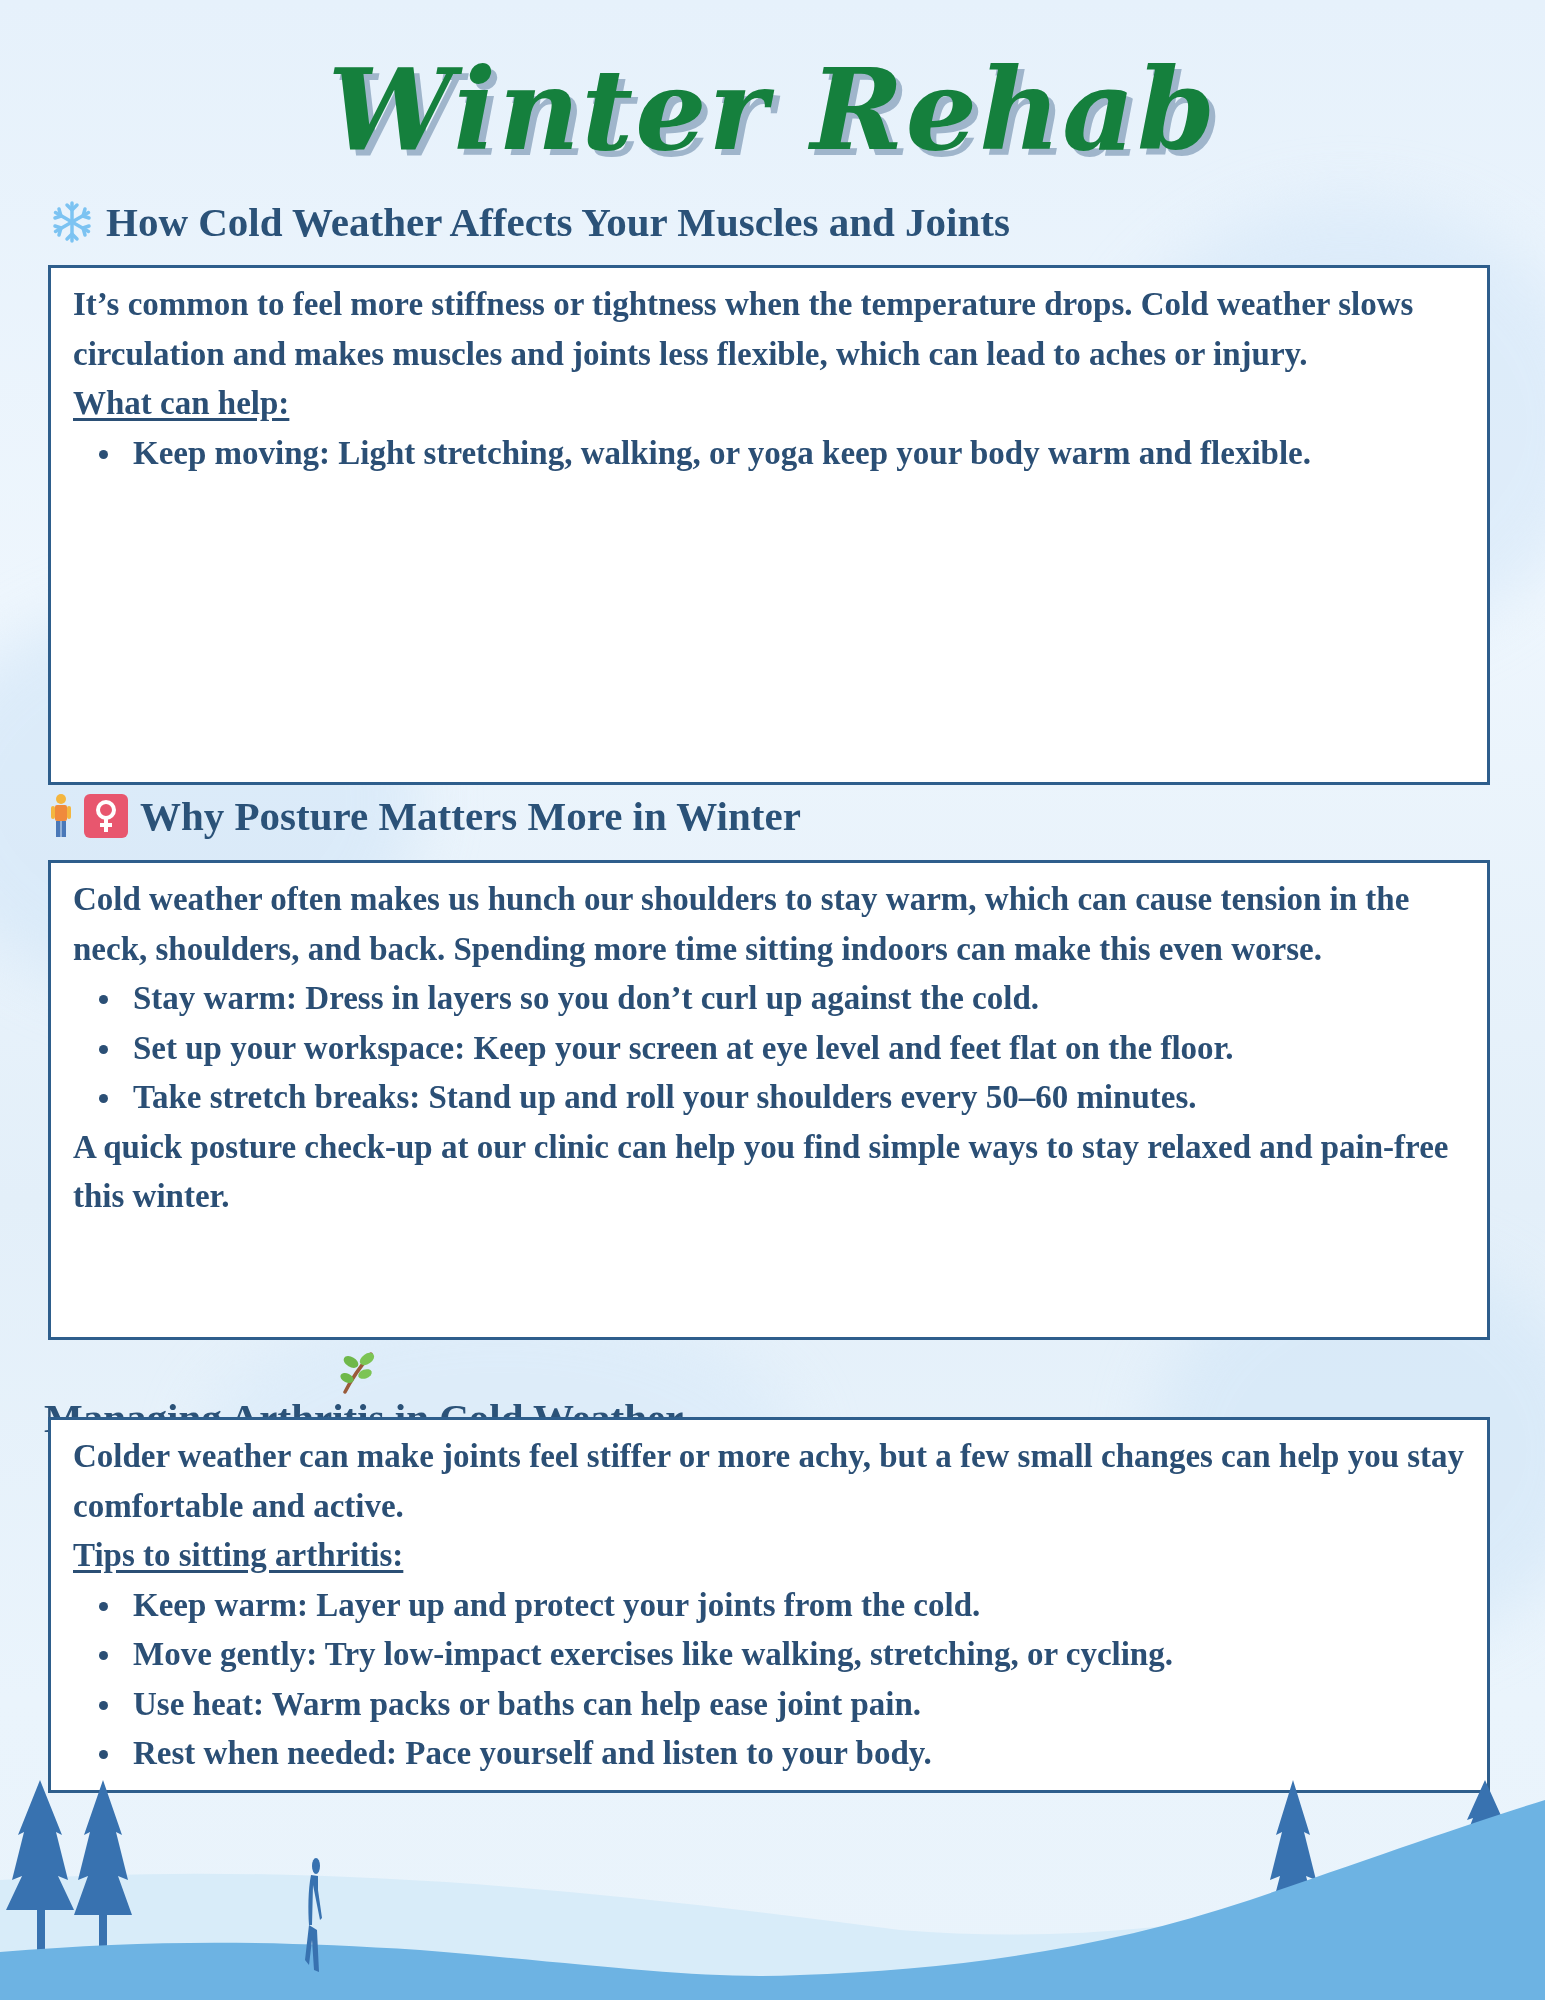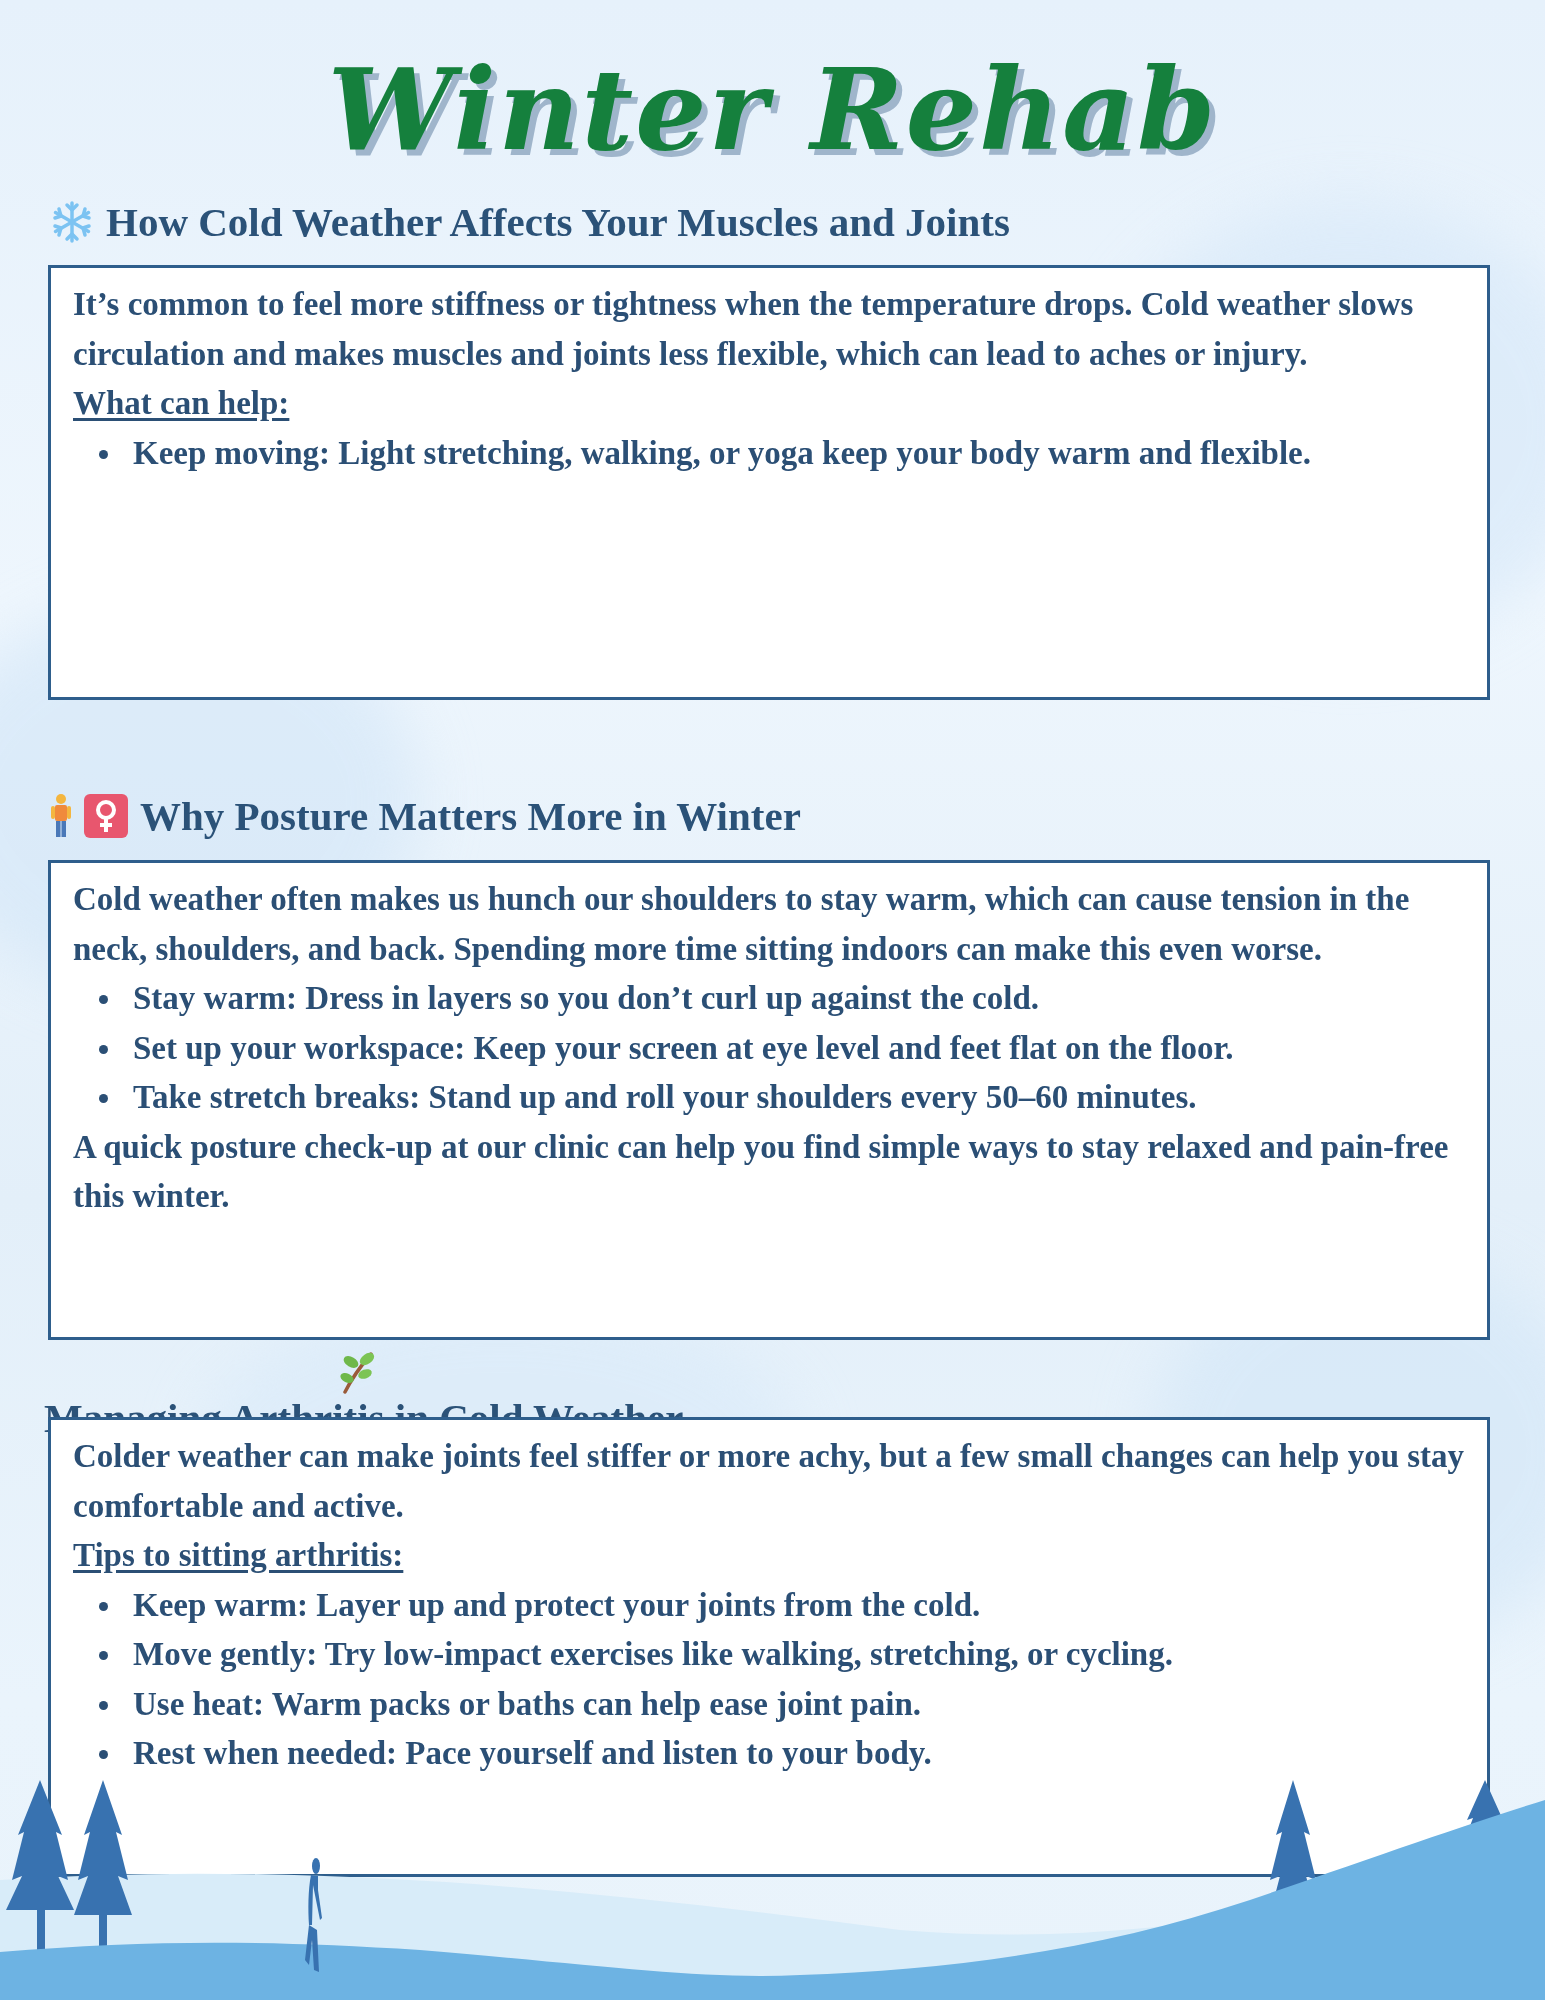--- a/index.html
+++ b/index.html
@@ -58,21 +58,21 @@
         <polyline points="17,39 22,34 27,39"></polyline>
         <polyline points="5,18 11,16 9,9"></polyline>
         <polyline points="39,26 33,28 35,35"></polyline>
         <polyline points="5,26 11,28 9,35"></polyline>
         <polyline points="39,18 33,16 35,9"></polyline>
       </g>
     </svg>
   </span>
   <span>How Cold Weather Affects Your Muscles and Joints</span>
 </div>
-<div class="box" style="top:265px;height:435px;">
+<div class="box" style="top:265px;height:520px;">
   <p>It’s common to feel more stiffness or tightness when the temperature drops. Cold weather slows circulation and makes muscles and joints less flexible, which can lead to aches or injury.</p>
   <p class="sub">What can help:</p>
   <ul>
     <li>Keep moving: Light stretching, walking, or yoga keep your body warm and flexible.</li>
   </ul>
 </div>
 
 <div class="sec-head" style="top:792px;">
   <span class="ico">
     <svg width="22" height="46" viewBox="0 0 22 46">
@@ -109,21 +109,21 @@
     <svg width="42" height="44" viewBox="0 0 42 44">
       <path d="M8 42 C 14 30, 22 18, 34 4" stroke="#9a5b3a" stroke-width="3.5" fill="none" stroke-linecap="round"></path>
       <ellipse cx="30" cy="9" rx="8" ry="5" transform="rotate(-35 30 9)" fill="#7cc454"></ellipse>
       <ellipse cx="14" cy="12" rx="8" ry="5" transform="rotate(30 14 12)" fill="#6fb84a"></ellipse>
       <ellipse cx="28" cy="24" rx="7" ry="4.5" transform="rotate(-20 28 24)" fill="#7cc454"></ellipse>
       <ellipse cx="10" cy="28" rx="7" ry="4.5" transform="rotate(25 10 28)" fill="#6fb84a"></ellipse>
     </svg>
   </span>
   <span>Managing Arthritis in Cold Weather</span>
 </div>
-<div class="box" style="top:1417px;height:460px;">
+<div class="box" style="top:1417px;height:376px;">
   <p>Colder weather can make joints feel stiffer or more achy, but a few small changes can help you stay comfortable and active.</p>
   <p class="sub">Tips to sitting arthritis:</p>
   <ul>
     <li>Keep warm: Layer up and protect your joints from the cold.</li>
     <li>Move gently: Try low-impact exercises like walking, stretching, or cycling.</li>
     <li>Use heat: Warm packs or baths can help ease joint pain.</li>
     <li>Rest when needed: Pace yourself and listen to your body.</li>
   </ul>
 </div>
 

